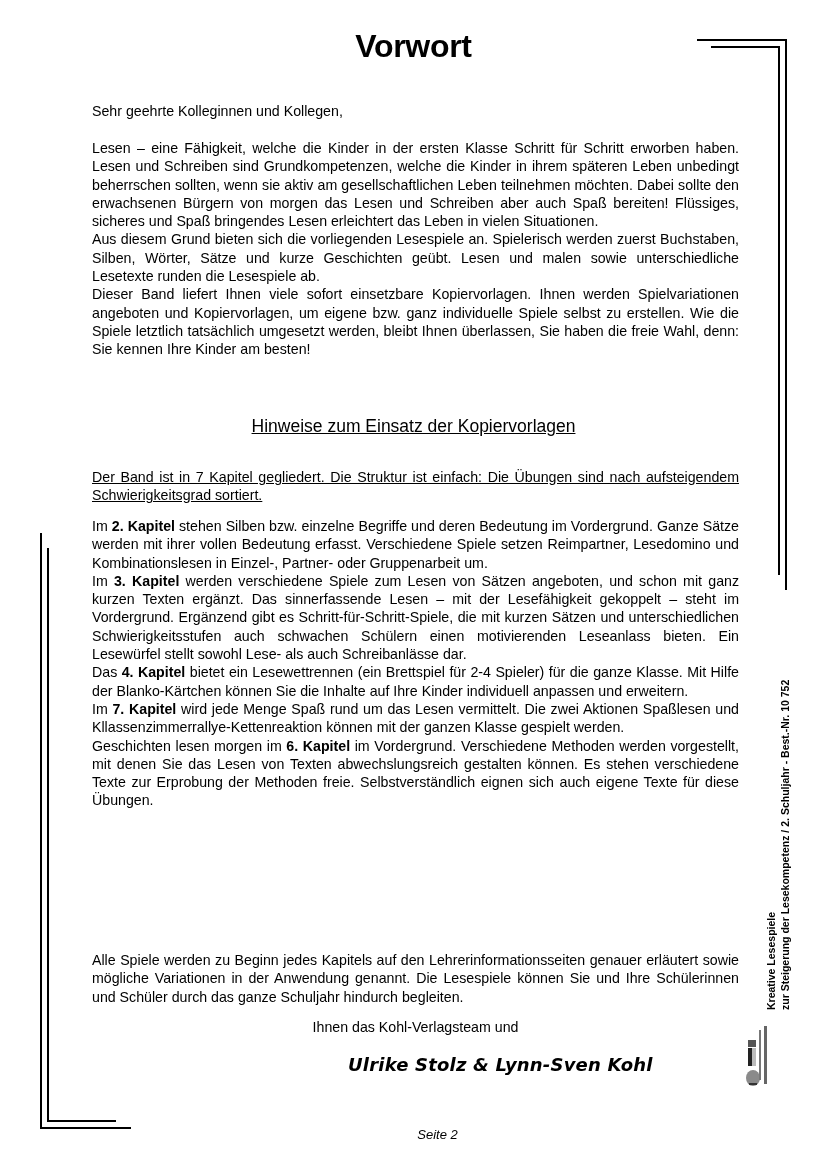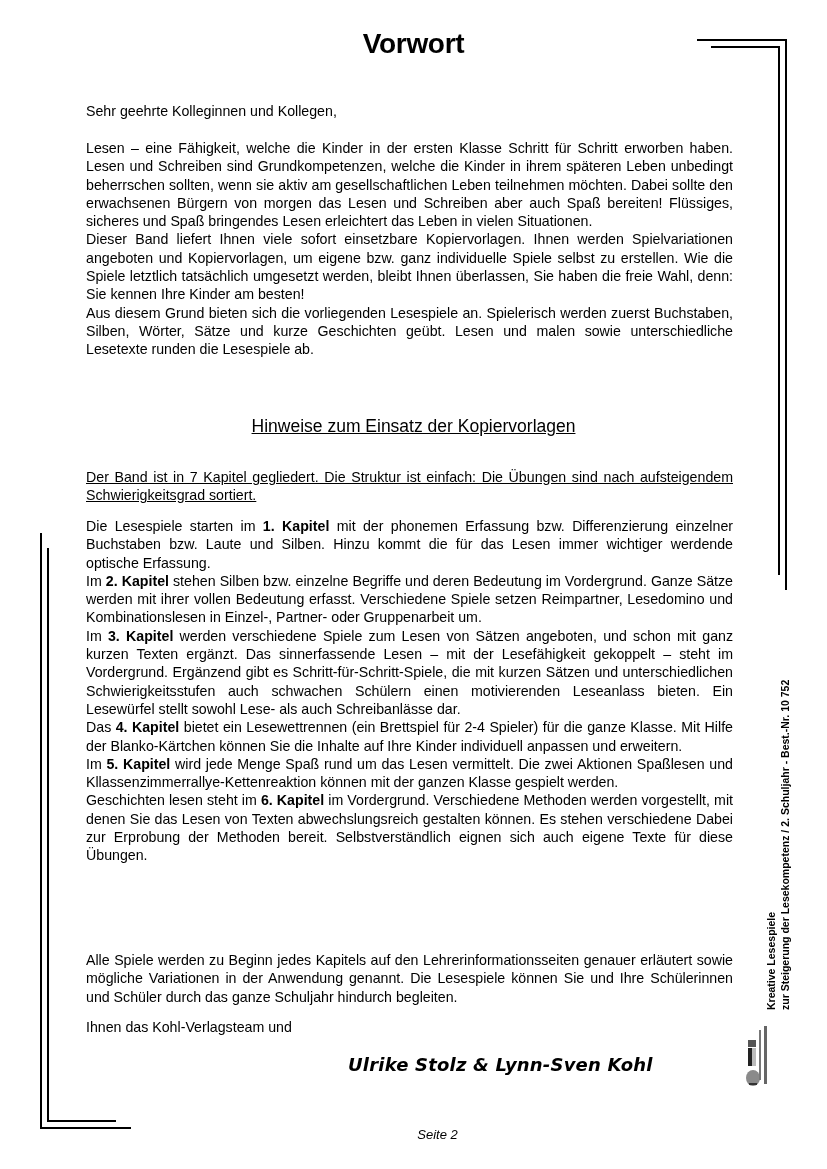--- a/index.html
+++ b/index.html
@@ -1,27 +1,27 @@
 <!DOCTYPE html>
 <html><head>
 <meta charset="utf-8">
 <style>
   html, body { margin: 0; padding: 0; background: #ffffff; }
   body { width: 827px; height: 1169px; position: relative; overflow: hidden; font-family: "Liberation Sans", sans-serif; color: #000; }
-  .page-title { position: absolute; left: 0; width: 827px; top: 28px; text-align: center; font-size: 28px; font-weight: bold; letter-spacing: -0.3px; }
-  .body-block { position: absolute; left: 86px; width: 647px; font-size: 14.2px; line-height: 18.3px; text-align: justify; }
+  .page-title { position: absolute; left: 0; width: 827px; top: 28px; text-align: center; font-size: 32px; font-weight: bold; letter-spacing: -0.3px; }
+  .body-block { position: absolute; left: 92px; width: 647px; font-size: 14.2px; line-height: 18.3px; text-align: justify; }
   .body-block p { margin: 0; }
   .greeting { top: 102px; }
   .intro { top: 139px; }
   .subheading { position: absolute; left: 0; width: 827px; top: 416px; text-align: center; font-size: 17.5px; text-decoration: underline; }
   .kap-intro { top: 468px; text-decoration: underline; }
   .kap-list { top: 517px; }
   .closing1 { top: 951px; }
   .closing2 { top: 1018px; }
-  .closing2 p:last-child { text-align: left; }
+  .closing2 p:last-child { text-align: center; }
   b { font-weight: bold; }
   .signature { position: absolute; left: 348px; top: 1054px; font-family: "DejaVu Sans", sans-serif; font-style: italic; font-weight: bold; font-size: 18px; letter-spacing: 0.2px; }
   .page-number { position: absolute; left: 0; width: 827px; top: 1127px; text-align: center; font-size: 13px; font-style: italic; padding-left: 24px; }
   .line { position: absolute; background: #000; }
   .spine { position: absolute; left: 764px; top: 1010px; transform-origin: 0 0; transform: rotate(-90deg); white-space: nowrap; font-size: 10.5px; font-weight: bold; line-height: 14px; }
   .spine div { height: 14px; }
   .logo { position: absolute; left: 742px; top: 1020px; width: 30px; height: 70px; }
 </style>
 </head>
 <body>
@@ -36,37 +36,36 @@
 <div class="line" style="left:47px;top:1120px;width:69px;height:2px;"></div>
 
 <div class="page-title">Vorwort</div>
 
 <div class="body-block greeting">
   <p>Sehr geehrte Kolleginnen und Kollegen,</p>
 </div>
 
 <div class="body-block intro">
   <p>Lesen – eine Fähigkeit, welche die Kinder in der ersten Klasse Schritt für Schritt erworben haben. Lesen und Schreiben sind Grundkompetenzen, welche die Kinder in ihrem späteren Leben unbedingt beherrschen sollten, wenn sie aktiv am gesellschaftlichen Leben teilnehmen möchten. Dabei sollte den erwachsenen Bürgern von morgen das Lesen und Schreiben aber auch Spaß bereiten! Flüssiges, sicheres und Spaß bringendes Lesen erleichtert das Leben in vielen Situationen.</p>
+  <p>Aus diesem Grund bieten sich die vorliegenden Lesespiele an. Spielerisch werden zuerst Buchstaben, Silben, Wörter, Sätze und kurze Geschichten geübt. Lesen und malen sowie unterschiedliche Lesetexte runden die Lesespiele ab.</p>
   <p>Dieser Band liefert Ihnen viele sofort einsetzbare Kopiervorlagen. Ihnen werden Spielvariationen angeboten und Kopiervorlagen, um eigene bzw. ganz individuelle Spiele selbst zu erstellen. Wie die Spiele letztlich tatsächlich umgesetzt werden, bleibt Ihnen überlassen, Sie haben die freie Wahl, denn: Sie kennen Ihre Kinder am besten!</p>
-  <p>Aus diesem Grund bieten sich die vorliegenden Lesespiele an. Spielerisch werden zuerst Buchstaben, Silben, Wörter, Sätze und kurze Geschichten geübt. Lesen und malen sowie unterschiedliche Lesetexte runden die Lesespiele ab.</p>
 </div>
 
 <div class="subheading">Hinweise zum Einsatz der Kopiervorlagen</div>
 
 <div class="body-block kap-intro">
   <p>Der Band ist in 7 Kapitel gegliedert. Die Struktur ist einfach: Die Übungen sind nach aufsteigendem Schwierigkeitsgrad sortiert.</p>
 </div>
 
 <div class="body-block kap-list">
-  <p><span>Die Lesespiele starten im </span><b>1. Kapitel</b><span> mit der phonemen Erfassung bzw. Differenzierung einzelner Buchstaben bzw. Laute und Silben. Hinzu kommt die für das Lesen immer wichtiger werdende optische Erfassung.</span></p>
   <p><span>Im </span><b>2. Kapitel</b><span> stehen Silben bzw. einzelne Begriffe und deren Bedeutung im Vordergrund. Ganze Sätze werden mit ihrer vollen Bedeutung erfasst. Verschiedene Spiele setzen Reimpartner, Lesedomino und Kombinationslesen in Einzel-, Partner- oder Gruppenarbeit um.</span></p>
   <p><span>Im </span><b>3. Kapitel</b><span> werden verschiedene Spiele zum Lesen von Sätzen angeboten, und schon mit ganz kurzen Texten ergänzt. Das sinnerfassende Lesen – mit der Lesefähigkeit gekoppelt – steht im Vordergrund. Ergänzend gibt es Schritt-für-Schritt-Spiele, die mit kurzen Sätzen und unterschiedlichen Schwierigkeitsstufen auch schwachen Schülern einen motivierenden Leseanlass bieten. Ein Lesewürfel stellt sowohl Lese- als auch Schreibanlässe dar.</span></p>
   <p><span>Das </span><b>4. Kapitel</b><span> bietet ein Lesewettrennen (ein Brettspiel für 2-4 Spieler) für die ganze Klasse. Mit Hilfe der Blanko-Kärtchen können Sie die Inhalte auf Ihre Kinder individuell anpassen und erweitern.</span></p>
-  <p><span>Im </span><b>5. Kapitel</b><span> wird jede Menge Spaß rund um das Lesen vermittelt. Die zwei Aktionen Spaßlesen und Kllassenzimmerrallye-Kettenreaktion können mit der ganzen Klasse gespielt werden.</span></p>
-  <p><span>Geschichten lesen steht im </span><b>6. Kapitel</b><span> im Vordergrund. Verschiedene Methoden werden vorgestellt, mit denen Sie das Lesen von Texten abwechslungsreich gestalten können. Es stehen verschiedene Dabei zur Erprobung der Methoden bereit. Selbstverständlich eignen sich auch eigene Texte für diese Übungen.</span></p>
+  <p><span>Im </span><b>7. Kapitel</b><span> wird jede Menge Spaß rund um das Lesen vermittelt. Die zwei Aktionen Spaßlesen und Kllassenzimmerrallye-Kettenreaktion können mit der ganzen Klasse gespielt werden.</span></p>
+  <p><span>Geschichten lesen morgen im </span><b>6. Kapitel</b><span> im Vordergrund. Verschiedene Methoden werden vorgestellt, mit denen Sie das Lesen von Texten abwechslungsreich gestalten können. Es stehen verschiedene Texte zur Erprobung der Methoden freie. Selbstverständlich eignen sich auch eigene Texte für diese Übungen.</span></p>
 </div>
 
 <div class="body-block closing1">
   <p>Alle Spiele werden zu Beginn jedes Kapitels auf den Lehrerinformationsseiten genauer erläutert sowie mögliche Variationen in der Anwendung genannt. Die Lesespiele können Sie und Ihre Schülerinnen und Schüler durch das ganze Schuljahr hindurch begleiten.</p>
 </div>
 
 <div class="body-block closing2">
   <p>Ihnen das Kohl-Verlagsteam und</p>
 </div>
 

